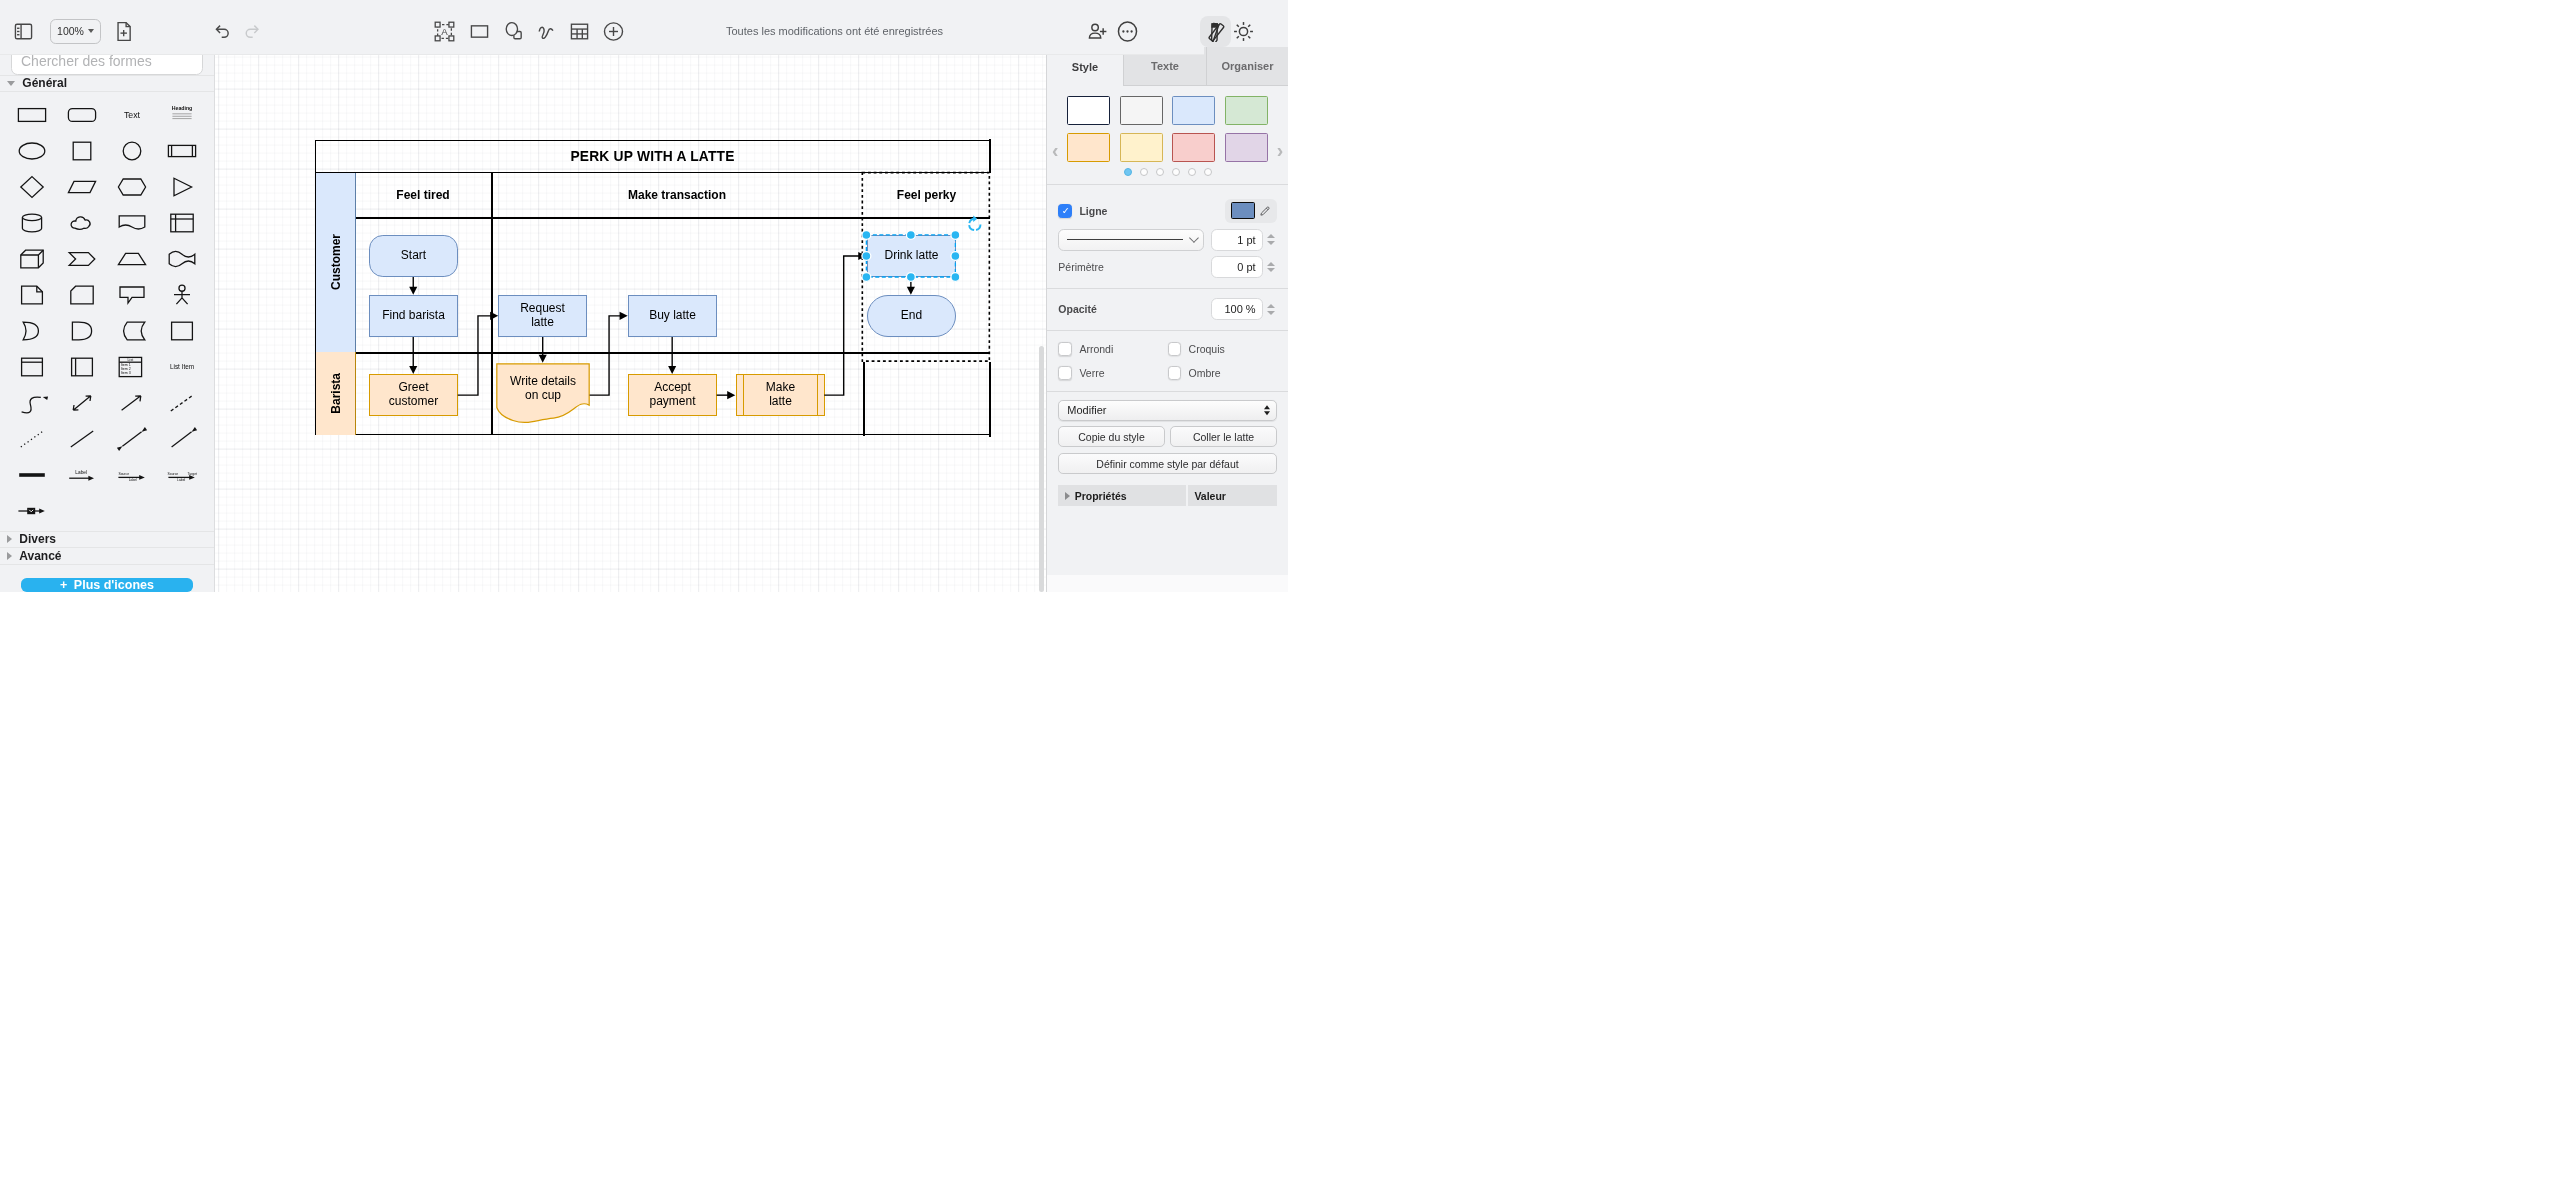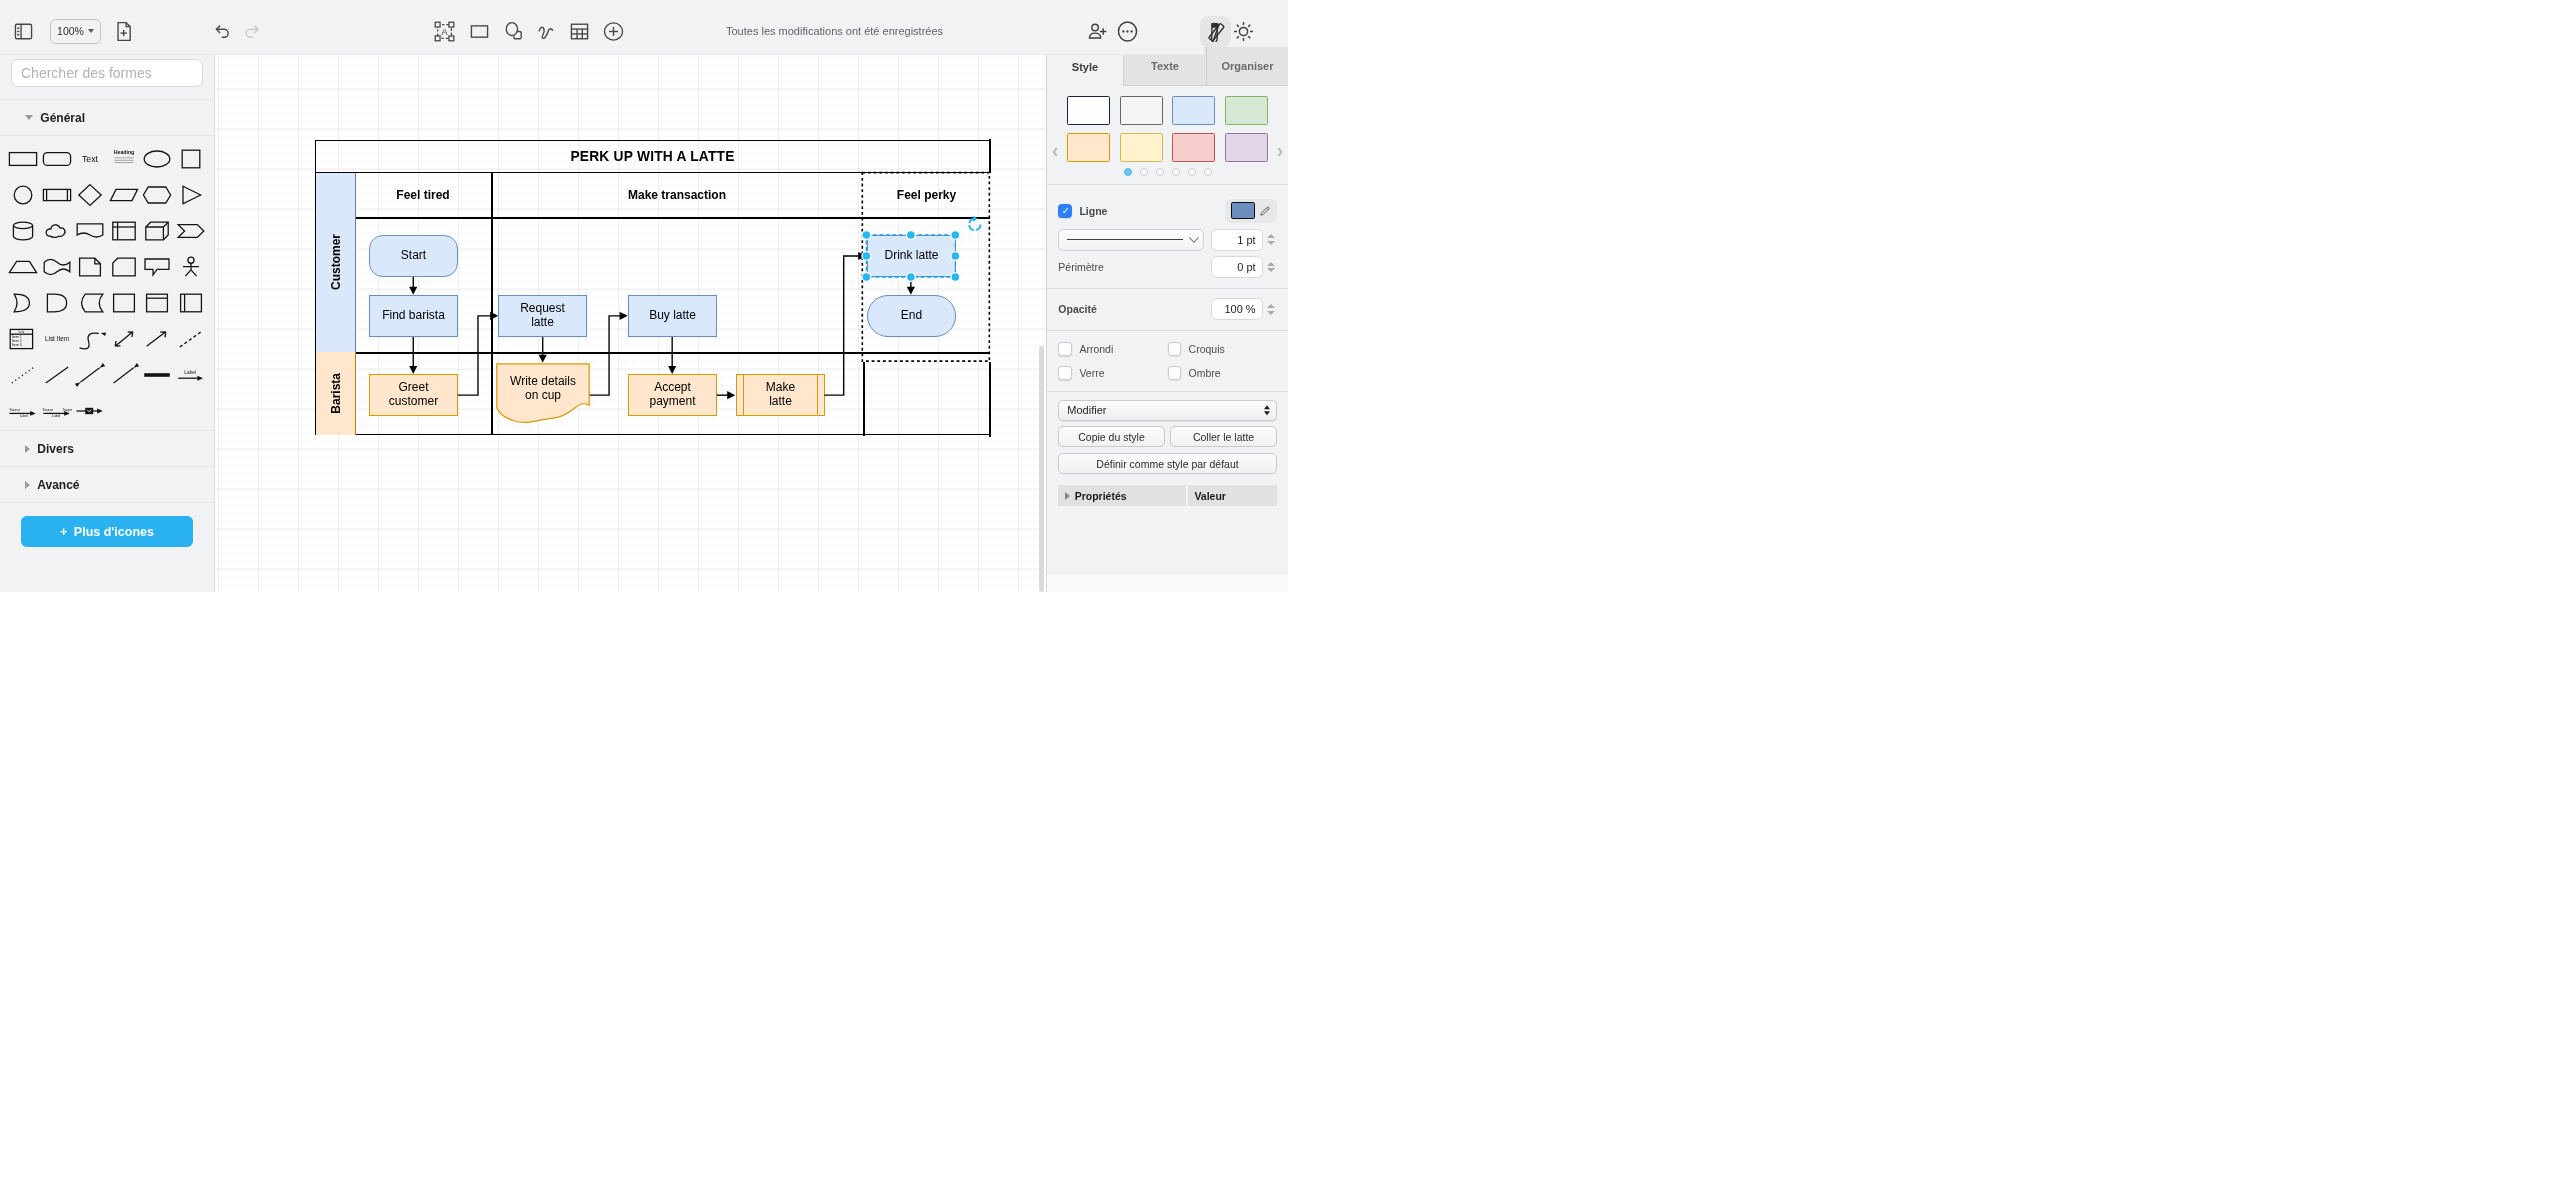--- a/index.html
+++ b/index.html
@@ -14,24 +14,24 @@
   .chev-down { width:0; height:0; border-left:3.6px solid transparent; border-right:3.6px solid transparent; border-top:4.5px solid #5a5a5a; }
   .status-text { position:absolute; left:726px; top:17px; font-size:11px; color:#5f6368; }
   .sketch-btn { background:#e4e5e7; border-radius:8px; width:31px; height:31px; top:8px; }
 
   
   .sidebar { position:absolute; left:0; top:47px; width:215px; height:545px; background:#f1f2f4; border-right:0.8px solid #dcdddf; display:flex; flex-direction:column; }
   .search-wrap { height:53px; display:flex; align-items:center; justify-content:center; border-bottom:0.8px solid #e4e5e6; }
   .search-box { width:192px; height:27.5px; background:#fff; border:0.8px solid #d6d7d8; border-radius:6.5px; display:flex; align-items:center; padding:0 7.3px 0 9px; }
   .search-box input { flex:1; border:none; outline:none; font-size:14px; color:#333; background:transparent; font-family:inherit; }
   .search-box input::placeholder { color:#b2b3b5; }
-  .sec-head { height:36px; display:flex; align-items:center; padding-left:25px; gap:7.3px; font-size:12px; font-weight:bold; color:#1d1d1f; border-bottom:0.8px solid #e4e5e6; cursor:pointer; }
+  .sec-head { height:36px; display:flex; align-items:center; padding-left:7px; gap:7.3px; font-size:12px; font-weight:bold; color:#1d1d1f; border-bottom:0.8px solid #e4e5e6; cursor:pointer; }
   .tri-down { width:0; height:0; border-left:4.5px solid transparent; border-right:4.5px solid transparent; border-top:5.7px solid #9a9b9d; }
   .tri-right { width:0; height:0; border-top:4.5px solid transparent; border-bottom:4.5px solid transparent; border-left:5.7px solid #9a9b9d; }
-  .shape-grid { display:grid; grid-template-columns:repeat(6,1fr); padding:4.9px 6.5px 1.6px 6.5px; border-bottom:0.8px solid #e4e5e6; }
+  .shape-grid { display:grid; grid-template-columns:repeat(4,1fr); padding:4.9px 6.5px 1.6px 6.5px; border-bottom:0.8px solid #e4e5e6; }
   .shape-cell { height:36px; display:flex; align-items:center; justify-content:center; cursor:pointer; }
   .shape-cell svg { width:32px; height:24px; stroke:#141414; fill:none; stroke-width:1.6; }
   .more-btn { margin:13px auto 0 auto; width:172px; height:31px; background:#29b2ef; color:#fff; border:none; border-radius:5.7px; font-size:12.5px; font-weight:bold; display:flex; align-items:center; justify-content:center; gap:6.5px; cursor:pointer; font-family:inherit; }
 
   
   .canvas { position:absolute; left:215px; top:47px; width:831px; height:545px; background:#ffffff; overflow:hidden; }
   .gridlayer { position:absolute; inset:0;
     background-image:
       linear-gradient(rgba(80,90,110,.075) 0.8px, transparent 0.8px),
       linear-gradient(90deg, rgba(80,90,110,.075) 0.8px, transparent 0.8px),

